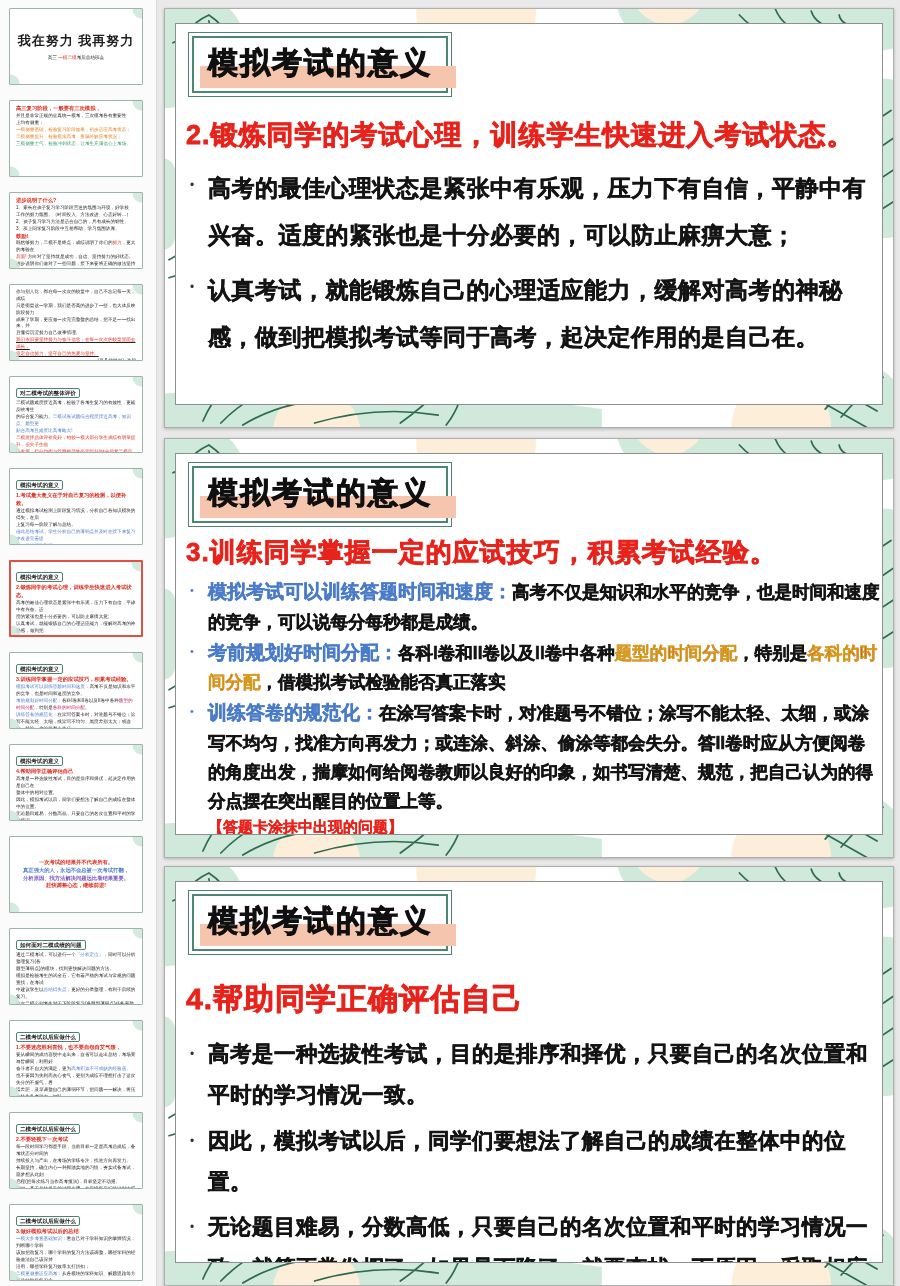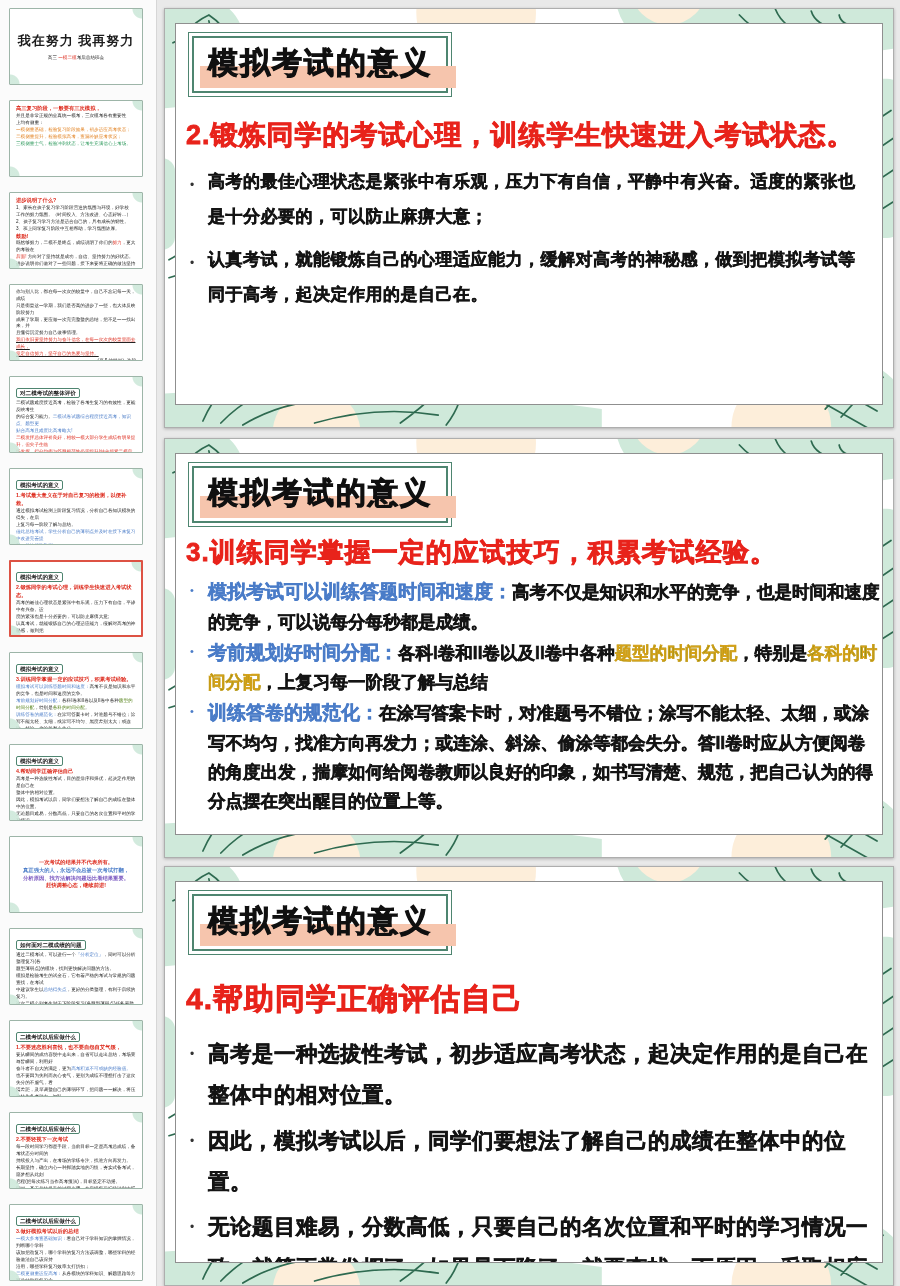--- a/index.html
+++ b/index.html
@@ -14,21 +14,21 @@
     radial-gradient(circle at 100% 0,rgba(203,231,216,.85) 0 9px,transparent 10px),
     radial-gradient(circle at 0 100%,rgba(203,231,216,.85) 0 9px,transparent 10px);}
   .thumb.selected{border:2px solid #dd5244;padding:3px 5px;}
   .thumb.centered{display:flex;flex-direction:column;justify-content:center;text-align:center;}
   .tline{font-size:4.6px;line-height:1.5;color:#222;}
   .tline.b{font-weight:700;font-size:5.3px;}
   .tline.xl{font-size:13px;font-weight:900;letter-spacing:1px;margin-bottom:5px;color:#111;}
   .tline.box{display:inline-block;border:1px solid #4e8570;border-radius:2px;padding:0 3px;
     font-size:5.6px;font-weight:700;margin-bottom:2px;background:#fff;}
   .tline.tc{text-align:center}.tline.tr{text-align:right}.tline.tu{text-decoration:underline}
-  .c-black{color:#1c1c1c}.c-red{color:#dd2a1c}.c-blue{color:#4a7cc8}.c-yellow{color:#4d7c0f}
+  .c-black{color:#1c1c1c}.c-red{color:#dd2a1c}.c-blue{color:#4a7cc8}.c-yellow{color:#be185d}
   .c-orange{color:#e2801f}.c-green{color:#2f9a5d}.c-purple{color:#7a58c0}
   
   .main{position:absolute;left:158px;top:0;width:742px;height:1286px;background:#e9e9e9;}
   section.slide{position:absolute;left:6px;width:730px;height:420px;background:#fff;
     border:1px solid #aeaeae;box-sizing:border-box;overflow:hidden;box-shadow:0 1px 3px rgba(0,0,0,.25);}
   #slide-a{top:8px}#slide-b{top:438px}#slide-c{top:866px}
   svg.decor{position:absolute;left:0;top:0;width:100%;height:100%;z-index:1;}
   .panel{position:absolute;left:10px;right:10px;top:14px;bottom:22px;background:#fff;
     border:1px solid #8f8f8f;z-index:2;overflow:hidden;}
   
@@ -40,21 +40,21 @@
   
   .heading{font-weight:900;color:#e8231b;-webkit-text-stroke:.8px #e8231b;letter-spacing:1px;}
   .s-a .heading{font-size:27px;margin:20px 4px 12px 10px;}
   .s-b .heading{font-size:26px;margin:8px 4px 6px 10px;}
   .s-c .heading{font-size:30px;margin:24px 4px 14px 10px;}
   
   .bullet{display:flex;}
   .dot{width:32px;text-align:center;font-size:12px;color:#333;flex:none;padding-top:13px;}
   .s-b .dot{font-size:11px;color:#4a7cc8;padding-top:8px;}
   .btext{flex:1;font-weight:700;color:#141414;}
-  .s-a .btext{font-size:17px;line-height:2.05;letter-spacing:.5px;padding-right:16px;}
+  .s-a .btext{font-size:23px;line-height:2.05;letter-spacing:.5px;padding-right:16px;}
   .s-a .bullet{margin-bottom:8px;}
   .s-b .btext{font-size:17.5px;line-height:1.66;}
   .s-b .lead{font-size:19px;}
   .s-c .btext{font-size:21.5px;line-height:1.92;letter-spacing:.5px;padding-right:10px;}
   .s-c .bullet{margin-bottom:4px;}
   .panel .c-black{-webkit-text-stroke:.5px #141414;color:#141414;}
   .panel .c-blue{-webkit-text-stroke:.5px #4a7cc8;}
   .panel .c-yellow{-webkit-text-stroke:.4px #d7a21a;}
   .note{color:#e8231b;font-weight:700;font-size:15px;margin:2px 0 3px 32px;-webkit-text-stroke:.3px #e8231b;}
 </style>
@@ -196,27 +196,28 @@
         </div>
       </div>
       <div class="heading">3.训练同学掌握一定的应试技巧，积累考试经验。</div>
       <div class="bullets">
           <div class="bullet">
             <span class="dot">•</span>
             <div class="btext"><span class="c-blue lead">模拟考试可以训练答题时间和速度：</span><span class="c-black">高考不仅是知识和水平的竞争，也是时间和速度的竞争，可以说每分每秒都是成绩。</span></div>
           </div>
           <div class="bullet">
             <span class="dot">•</span>
-            <div class="btext"><span class="c-blue lead">考前规划好时间分配：</span><span class="c-black">各科I卷和II卷以及II卷中各种</span><span class="c-yellow">题型的时间分配</span><span class="c-black">，特别是</span><span class="c-yellow">各科的时间分配</span><span class="c-black">，上复习每一阶段了解与总结</span></div>
+            <div class="btext"><span class="c-blue lead">考前规划好时间分配：</span><span class="c-black">各科I卷和II卷以及II卷中各种</span><span class="c-yellow">题型的时间分配</span><span class="c-black">，特别是</span><span class="c-yellow">各科的时间分配</span><span class="c-black">，借模拟考试检验能否真正落实</span></div>
           </div>
           <div class="bullet">
             <span class="dot">•</span>
             <div class="btext"><span class="c-blue lead">训练答卷的规范化：</span><span class="c-black">在涂写答案卡时，对准题号不错位；涂写不能太轻、太细，或涂写不均匀，找准方向再发力；或连涂、斜涂、偷涂等都会失分。答II卷时应从方便阅卷的角度出发，揣摩如何给阅卷教师以良好的印象，如书写清楚、规范，把自己认为的得分点摆在突出醒目的位置上等。</span></div>
           </div>
         </div>
+      <div class="note">【答题卡涂抹中出现的问题】</div>
       
     </div>
   </section>
 
   <section class="slide s-c" id="slide-c">
   <svg class="decor" viewBox="0 0 730 420" preserveAspectRatio="none">
     <g fill="#cfe9da">
       <path d="M-30,-30 Q90,-20 78,45 Q66,100 -12,100 Z"></path>
       <path d="M450,-30 Q590,0 730,-20 L730,40 Q600,62 470,25 Q450,10 450,-30 Z"></path>
       <rect x="702" y="70" width="40" height="160" rx="18"></rect>
@@ -245,21 +246,21 @@
     <div class="panel">
       <div class="badge">
         <div class="badge-in">
           <span>模拟考试的意义</span>
         </div>
       </div>
       <div class="heading">4.帮助同学正确评估自己</div>
       <div class="bullets">
           <div class="bullet">
             <span class="dot">•</span>
-            <div class="btext"><span class="c-black">高考是一种选拔性考试，初步适应高考状态，起决定作用的是自己在整体中的相对位置。</span></div>
+            <div class="btext"><span class="c-black">高考是一种选拔性考试，目的是排序和择优，只要自己的名次位置和平时的学习情况一致。</span></div>
           </div>
           <div class="bullet">
             <span class="dot">•</span>
             <div class="btext"><span class="c-black">因此，模拟考试以后，同学们要想法了解自己的成绩在整体中的位置。</span></div>
           </div>
           <div class="bullet">
             <span class="dot">•</span>
             <div class="btext"><span class="c-black">无论题目难易，分数高低，只要自己的名次位置和平时的学习情况一致，就算正常发挥了，如果是下降了，就要查找一下原因，采取相应的对策。</span></div>
           </div>
         </div>

